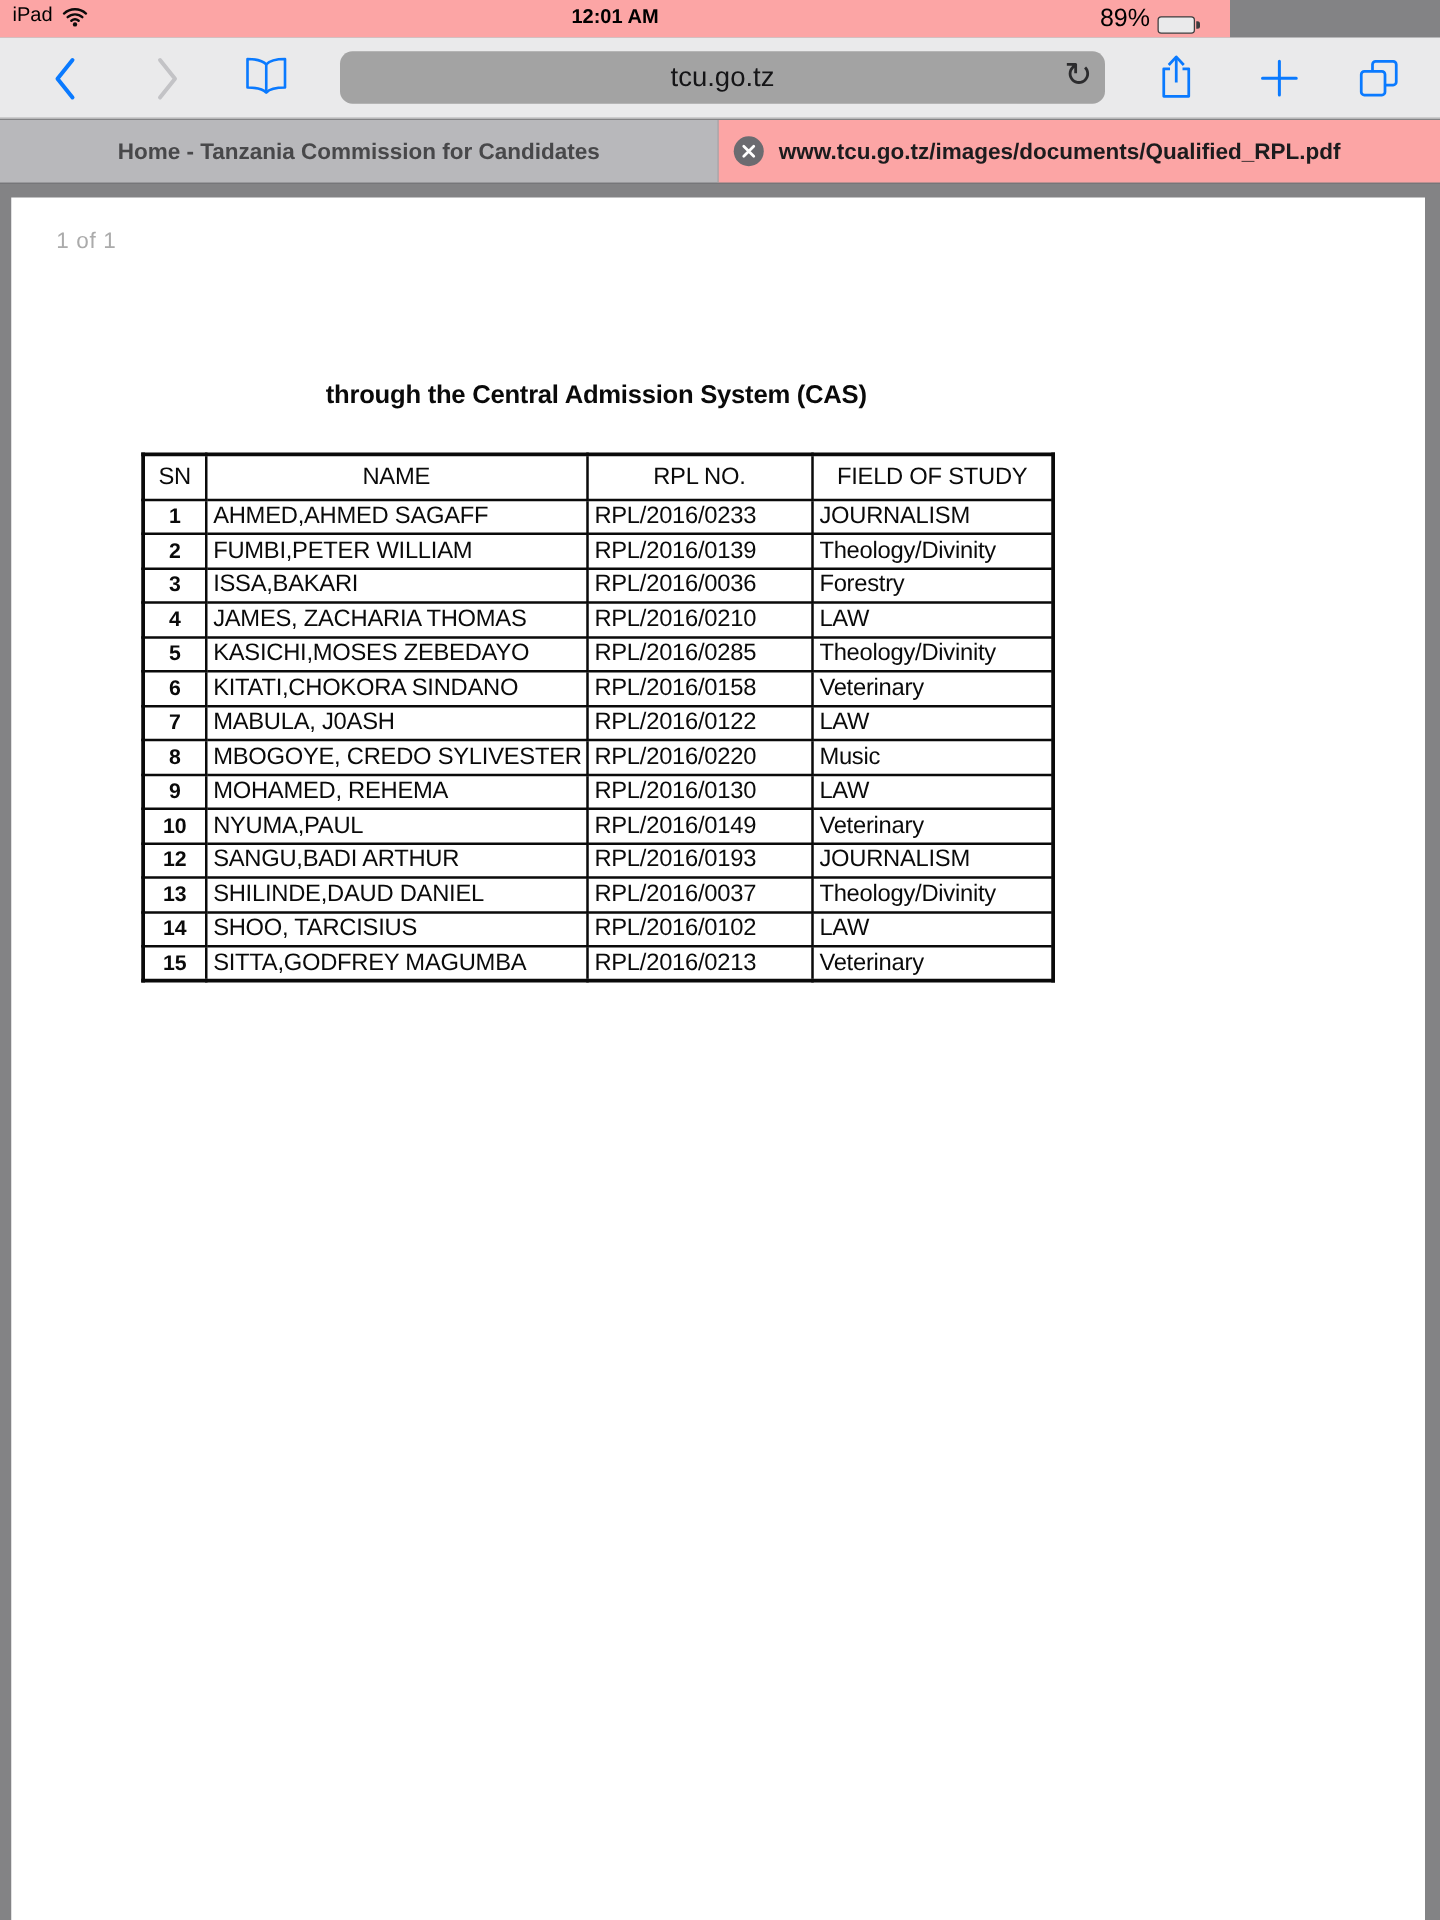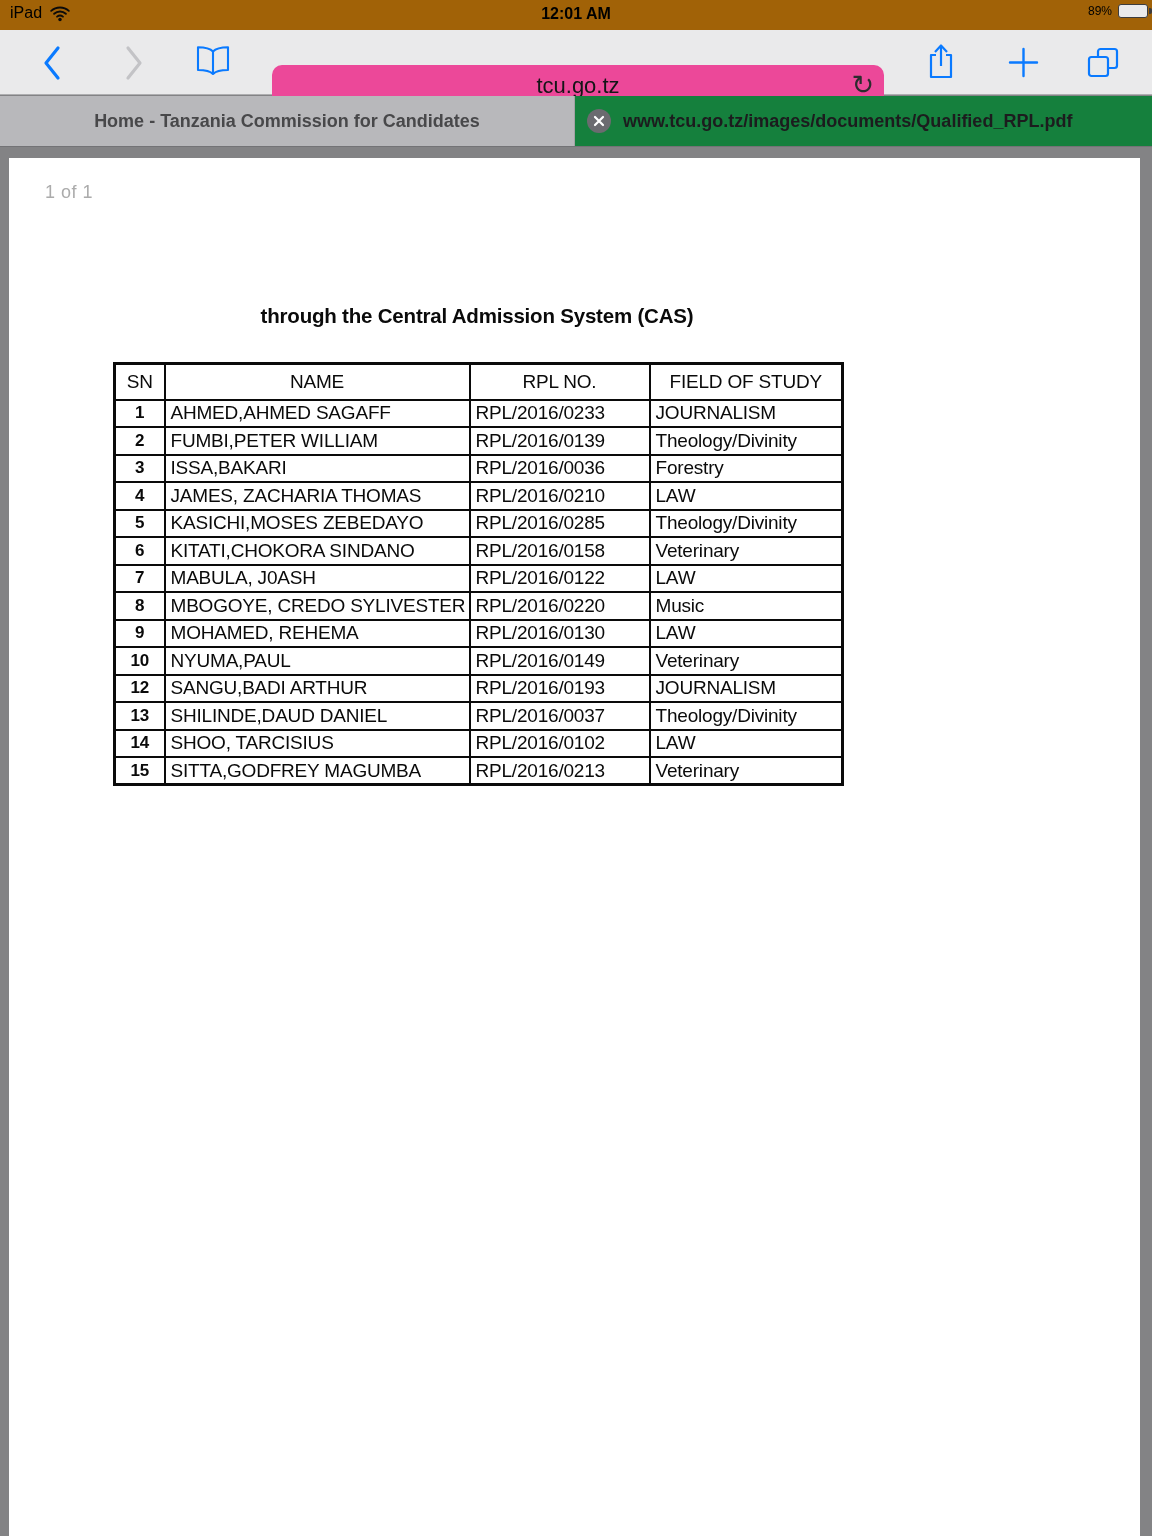--- a/index.html
+++ b/index.html
@@ -5,63 +5,63 @@
   * { margin:0; padding:0; box-sizing:border-box; }
   html,body { width:1152px; height:1536px; }
   body {
     font-family:"Liberation Sans", sans-serif;
     width:1152px; height:1536px; overflow:hidden;
     background:#838385;
     position:relative;
   }
   
   .status-bar {
-    position:absolute; top:0; left:0; width:1152px; height:30px;
-    background:#a16207; color:#000;
+    position:absolute; top:0; left:0; width:984px; height:30px;
+    background:#fca5a5; color:#000;
     display:flex; align-items:center; font-size:16px;
   }
   .sb-left { position:absolute; left:10px; top:4px; display:flex; align-items:center; gap:7px; }
   .sb-time { position:absolute; left:0; right:0; text-align:center; top:5px; font-weight:700; font-size:16px; }
-  .sb-right { position:absolute; right:0; top:4px; display:flex; align-items:flex-start; gap:6px; font-size:12px; }
+  .sb-right { position:absolute; right:24px; top:4px; display:flex; align-items:flex-end; gap:6px; font-size:20px; }
   .battery-body {
     width:30px; height:14px; border:1px solid #3c3c3e; border-radius:3px;
     position:relative; padding:1px; background:#eaeaeb;
   }
   .battery-fill { height:100%; background:#0b0b0b; border-radius:1.5px; }
   .battery-nub {
     width:3px; height:6px; background:#3c3c3e; border-radius:0 2px 2px 0; margin-left:1px;
   }
   
   .toolbar {
     position:absolute; top:30px; left:0; width:1152px; height:65px;
     background:#eaeaeb; border-bottom:1px solid #aeaeb0;
   }
   .tb-btn { position:absolute; background:none; border:none; cursor:pointer; padding:0; }
   .url-field {
     position:absolute; left:272px; top:11px; width:612px; height:42px;
-    background:#ec4899; border-radius:10px;
-    display:flex; align-items:center; justify-content:center;margin-top:24px;
+    background:#a3a3a3; border-radius:10px;
+    display:flex; align-items:center; justify-content:center;
   }
   .url-text { font-size:22px; color:#151517; }
   .reload-btn {
     position:absolute; right:10px; top:4px; border:none; background:none; cursor:pointer;
     font-size:27px; line-height:32px; color:#2c2c2e; font-family:"DejaVu Sans", sans-serif;
   }
   
   .tab-bar {
     position:absolute; top:96px; left:0; width:1152px; height:51px;
     display:flex; border-bottom:1px solid #737376;
   }
   .tab { height:100%; display:flex; align-items:center; overflow:hidden; }
   .tab-inactive {
     width:575px; background:#b8b8bb; justify-content:center;
     border-right:1px solid #a2a2a5;
   }
   .tab-inactive .tab-title { color:#48484a; font-size:18px; font-weight:700; }
-  .tab-active { flex:1; background:#15803d; padding-left:12px; }
+  .tab-active { flex:1; background:#fca5a5; padding-left:12px; }
   .tab-active .tab-title { color:#1c1c1e; font-size:18px; font-weight:700; margin-left:12px; }
   .tab-close {
     width:24px; height:24px; border-radius:50%; background:#6b6b70;
     border:none; cursor:pointer; flex:0 0 auto;
     display:flex; align-items:center; justify-content:center; padding:0;
   }
   
   .pdf-viewer {
     position:absolute; top:148px; left:0; width:1152px; height:1388px;
     background:#838385;

